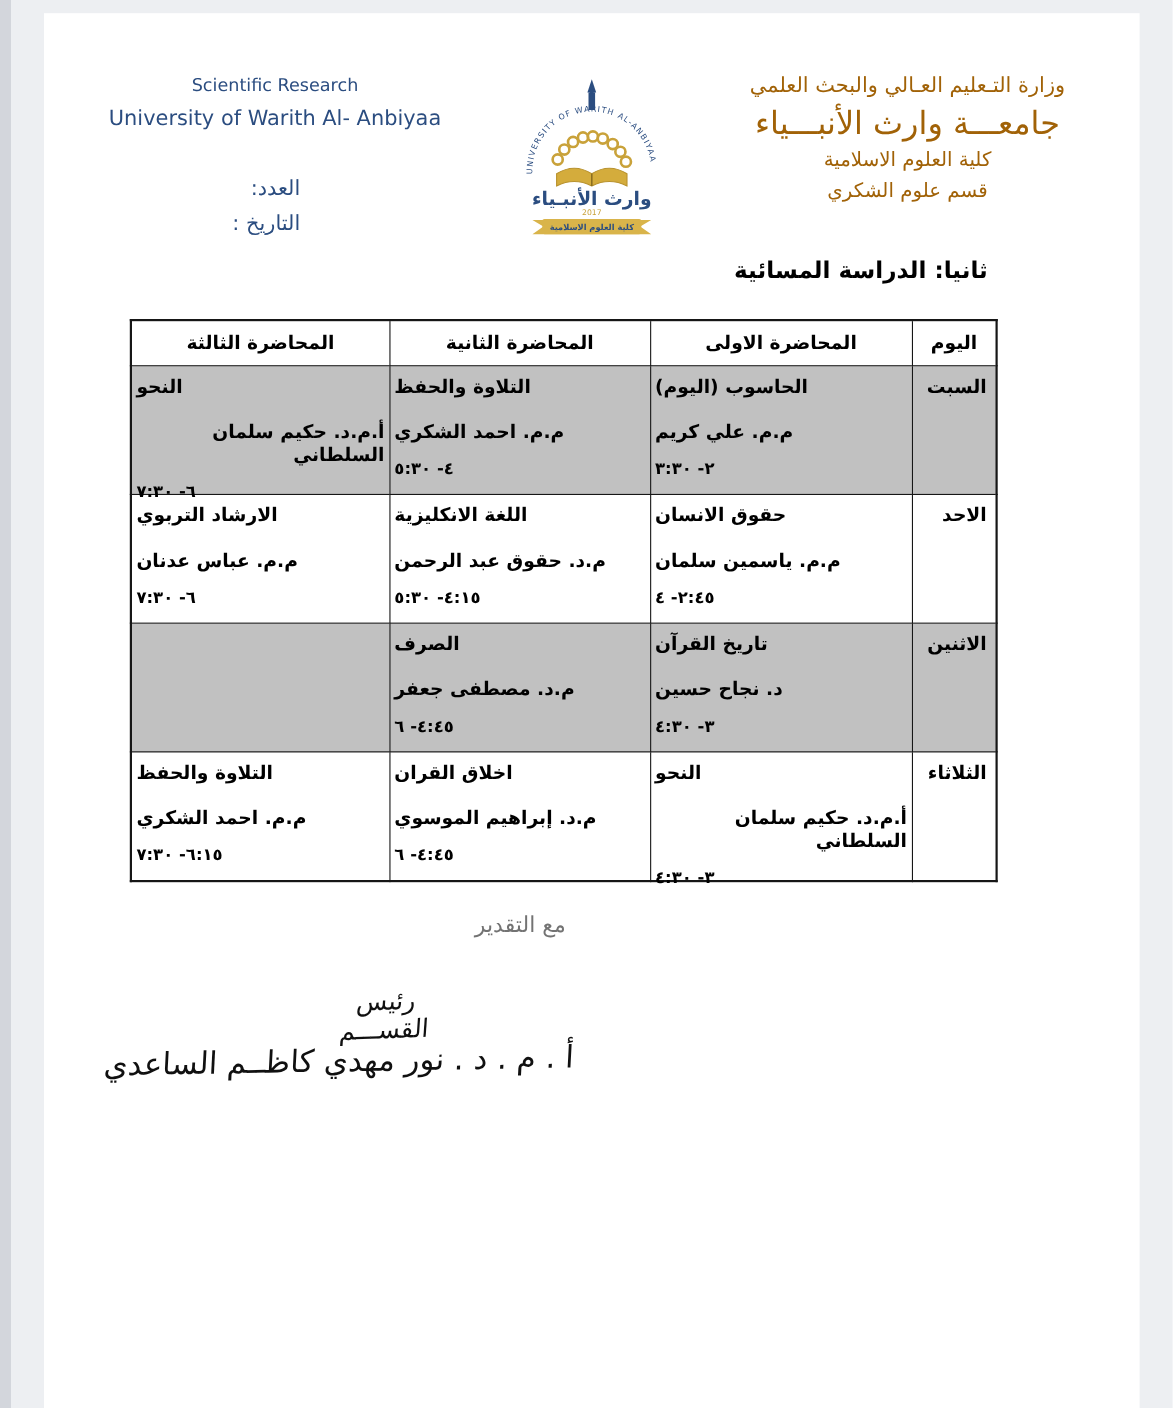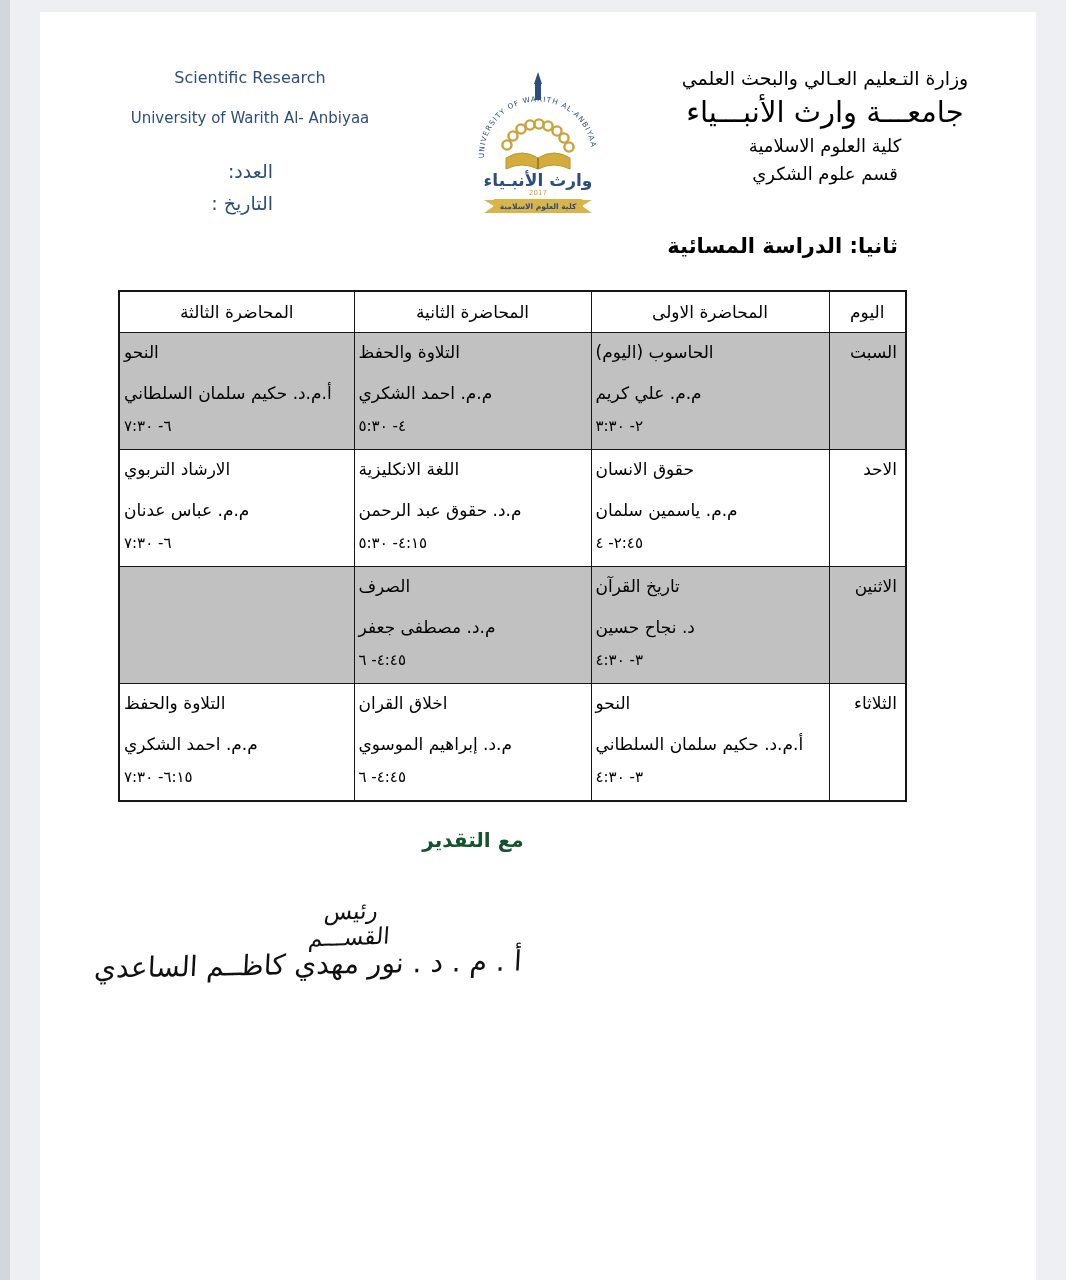--- a/index.html
+++ b/index.html
@@ -13,49 +13,49 @@
   .page{
     position:absolute;left:40px;top:12px;width:996px;height:1268px;
     background:#ffffff;
   }
   
   .hdr-left{
     position:absolute;left:30px;top:56px;width:360px;text-align:center;
     color:#2b4d80;
   }
   .hdr-left .ministry{font-size:16px;line-height:20px;font-weight:500;}
-  .hdr-left .university-en{font-size:15px;line-height:28px;margin-top:16px;}
+  .hdr-left .university-en{font-size:19px;line-height:28px;margin-top:6px;}
   .hdr-labels{
     position:absolute;left:30px;top:138px;width:203px;text-align:right;
     color:#2b4d80;font-size:19px;direction:rtl;
   }
   .hdr-labels .lbl{margin-top:10px;}
   .logo-wrap{position:absolute;left:420px;top:58px;width:156px;height:156px;}
   .hdr-right{
     position:absolute;left:590px;top:54px;width:390px;text-align:center;
-    color:#000000;direction:rtl;
+    color:#a16207;direction:rtl;
   }
   .hdr-right .ar-ministry{font-size:19px;line-height:24px;}
   .hdr-right .ar-university{font-size:29px;line-height:36px;margin-top:4px;font-weight:500;}
   .hdr-right .ar-college{font-size:18px;line-height:23px;margin-top:4px;}
   .hdr-right .ar-department{font-size:18px;line-height:23px;margin-top:5px;}
   
   .section-title{
     position:absolute;top:222px;right:138px;
     font-size:21px;font-weight:bold;color:#000;direction:rtl;
   }
   
   table.schedule{
     position:absolute;left:78px;top:278px;width:787px;
     border-collapse:collapse;table-layout:fixed;
     direction:rtl;
   }
   table.schedule th,table.schedule td{
     border:1px solid #161616;
-    font-weight:normal;color:#000;
+    font-weight:bold;color:#000;
   }
   table.schedule{border:2px solid #161616;}
   table.schedule th{
     height:38px;font-size:17px;text-align:center;vertical-align:middle;
     background:#ffffff;
   }
   table.schedule td{height:107px;vertical-align:top;}
   tr.shaded td{background:#c1c1c1;}
   td.day-cell{
     text-align:right;padding:9px 8px 0 0;font-size:17px;
@@ -64,21 +64,21 @@
   .lec-inner{
     display:flex;flex-direction:column;align-items:flex-end;
     padding:9px 4px 0 4px;height:98px;
   }
   .lec-subject{font-size:17px;line-height:21px;}
   .lec-teacher{font-size:17px;line-height:21px;margin-top:20px;}
   .lec-time{font-size:15px;line-height:18px;margin-top:13px;}
   
   .closing{
     position:absolute;top:816px;left:368px;width:130px;text-align:center;
-    font-size:20px;font-weight:bold;color:#14532d;direction:rtl;
+    font-size:20px;font-weight:normal;color:#737373;direction:rtl;
   }
   .sig-title{
     position:absolute;top:886px;left:250px;width:120px;text-align:center;
     font-size:23px;color:#101010;direction:rtl;
     transform:skewX(-6deg) rotate(-2deg);
   }
   .sig-name{
     position:absolute;top:936px;left:48px;width:440px;text-align:center;
     font-size:28px;color:#101010;direction:rtl;
     transform:skewX(-4deg) rotate(-1deg);

